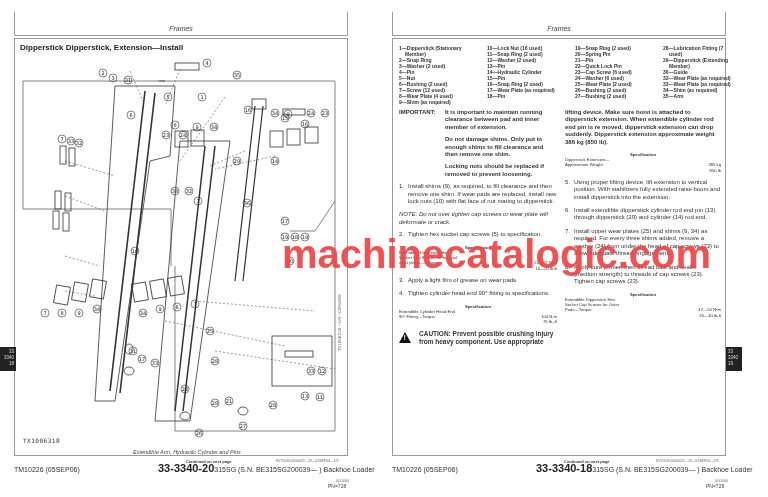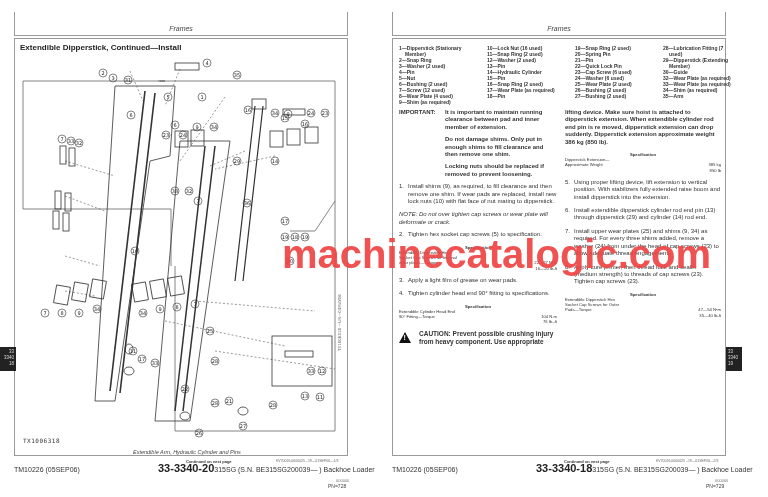--- a/index.html
+++ b/index.html
@@ -59,21 +59,21 @@
   .watermark { position: absolute; left: 282px; top: 232px; font-size: 40px; font-weight: bold; color: #ef4444; opacity: 0.92; letter-spacing: 0px; white-space: nowrap; }
 </style>
 </head>
 <body>
 
 <div class="page left">
   <div class="header-box" style="left:14px; width:334px;">
     <div class="hdr">Frames</div>
   </div>
   <div class="content-box" style="left:14px; width:334px; height:418px;">
-    <div class="title">Extendible Dipperstick, Continued—Install</div>
+    <div class="title">Dipperstick Dipperstick, Extension—Install</div>
 
     <div class="diagram" style="left:0; top:12px; width:334px; height:390px;">
       <svg viewBox="0 0 334 390" xmlns="http://www.w3.org/2000/svg">
         <g fill="none" stroke="#333" stroke-width="0.8">
 
           <polyline points="8,30 150,30" stroke="#666"></polyline>
           <polyline points="8,30 8,158 156,158 156,215 " stroke="#666"></polyline>
           <polyline points="150,30 145,30" stroke="#666"></polyline>
           <polyline points="143,30 320,30 320,380 160,380 160,215" stroke="#666"></polyline>
 

